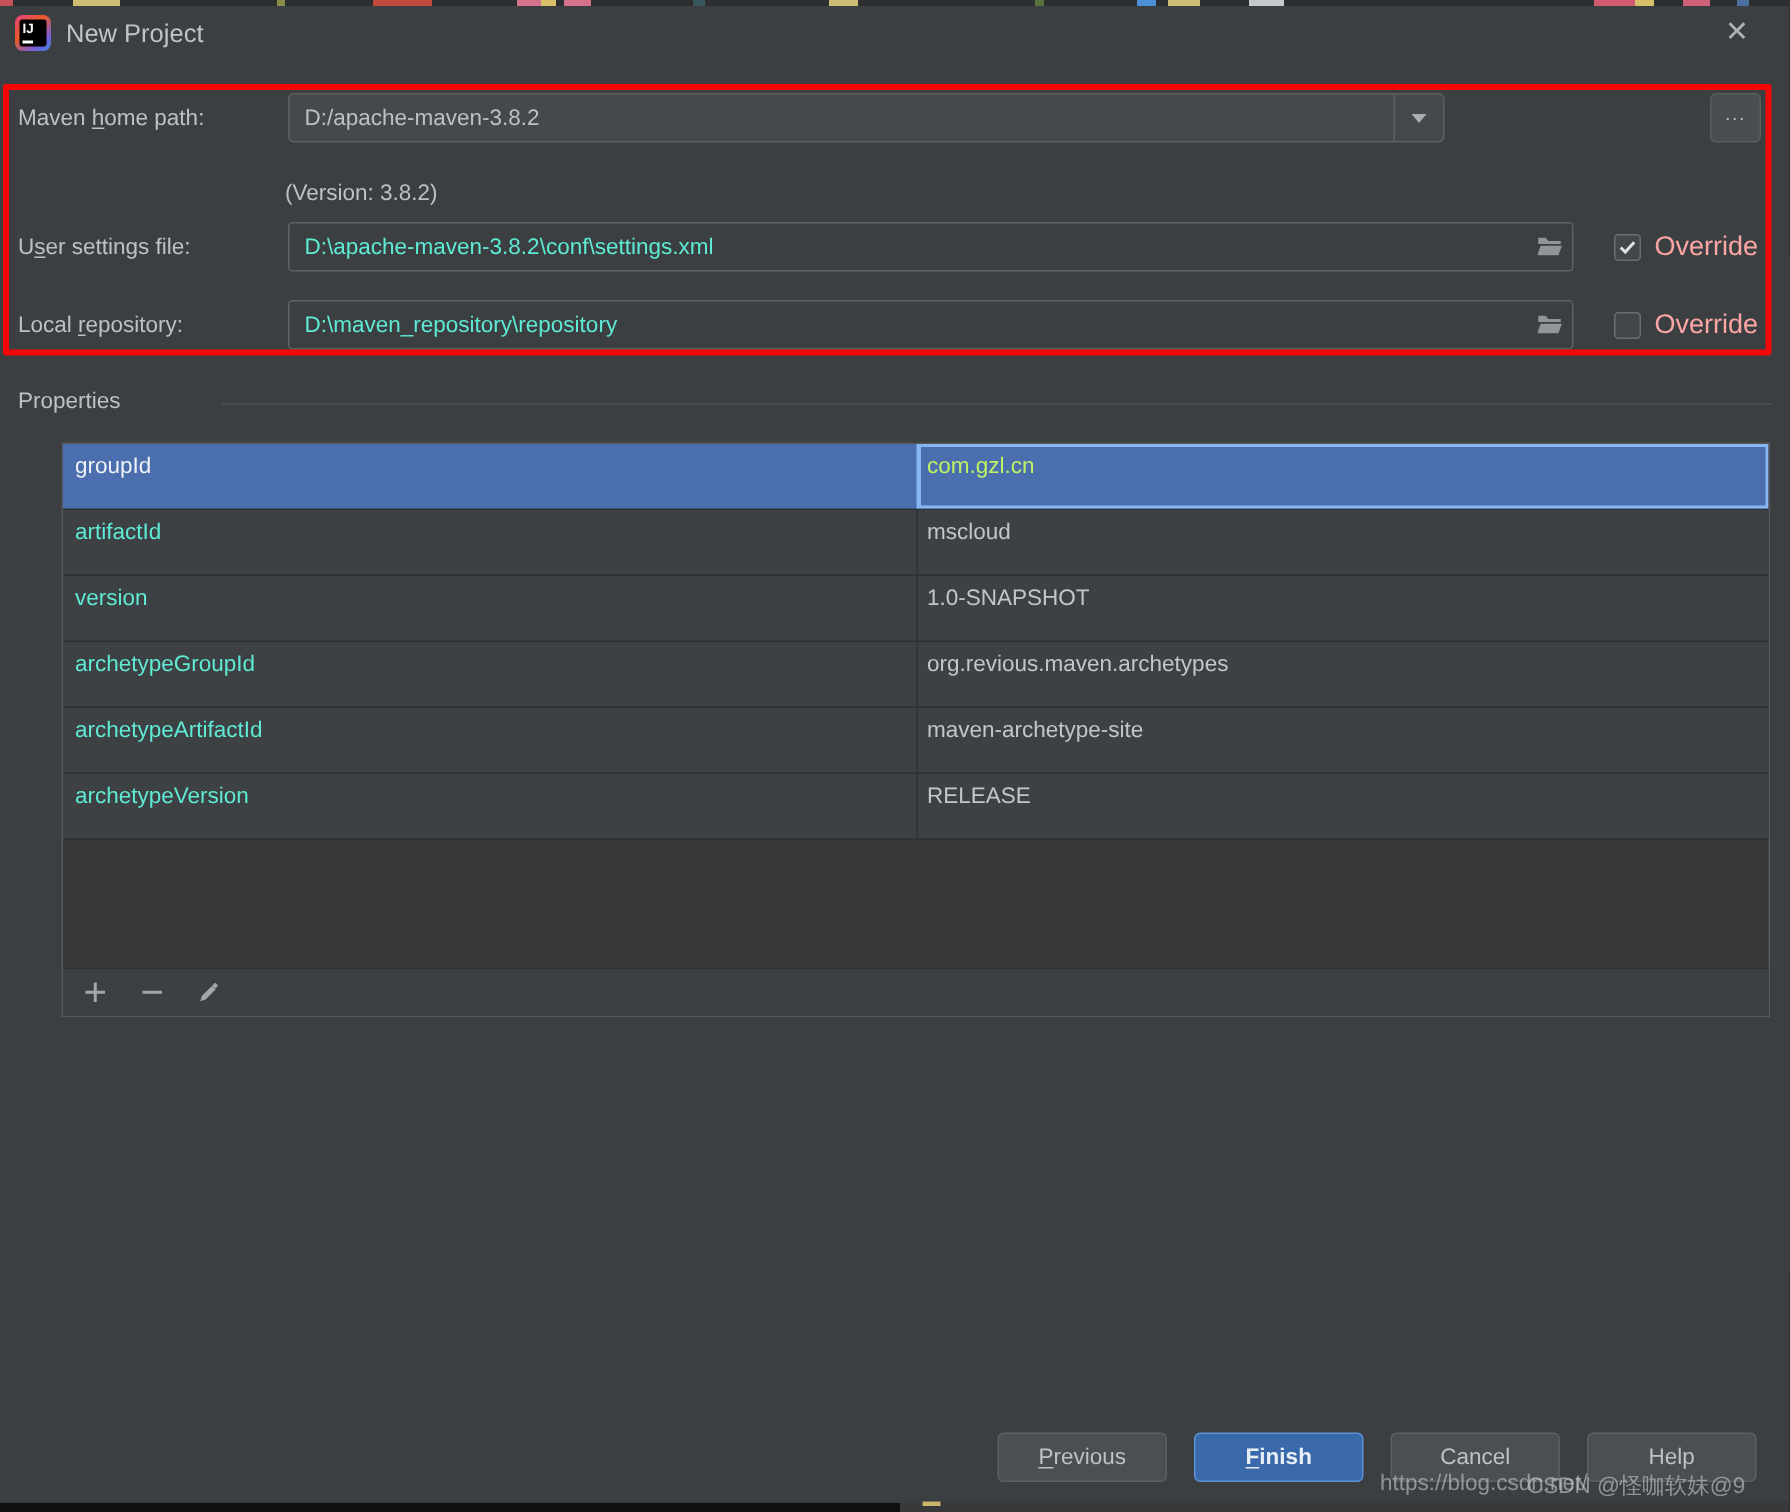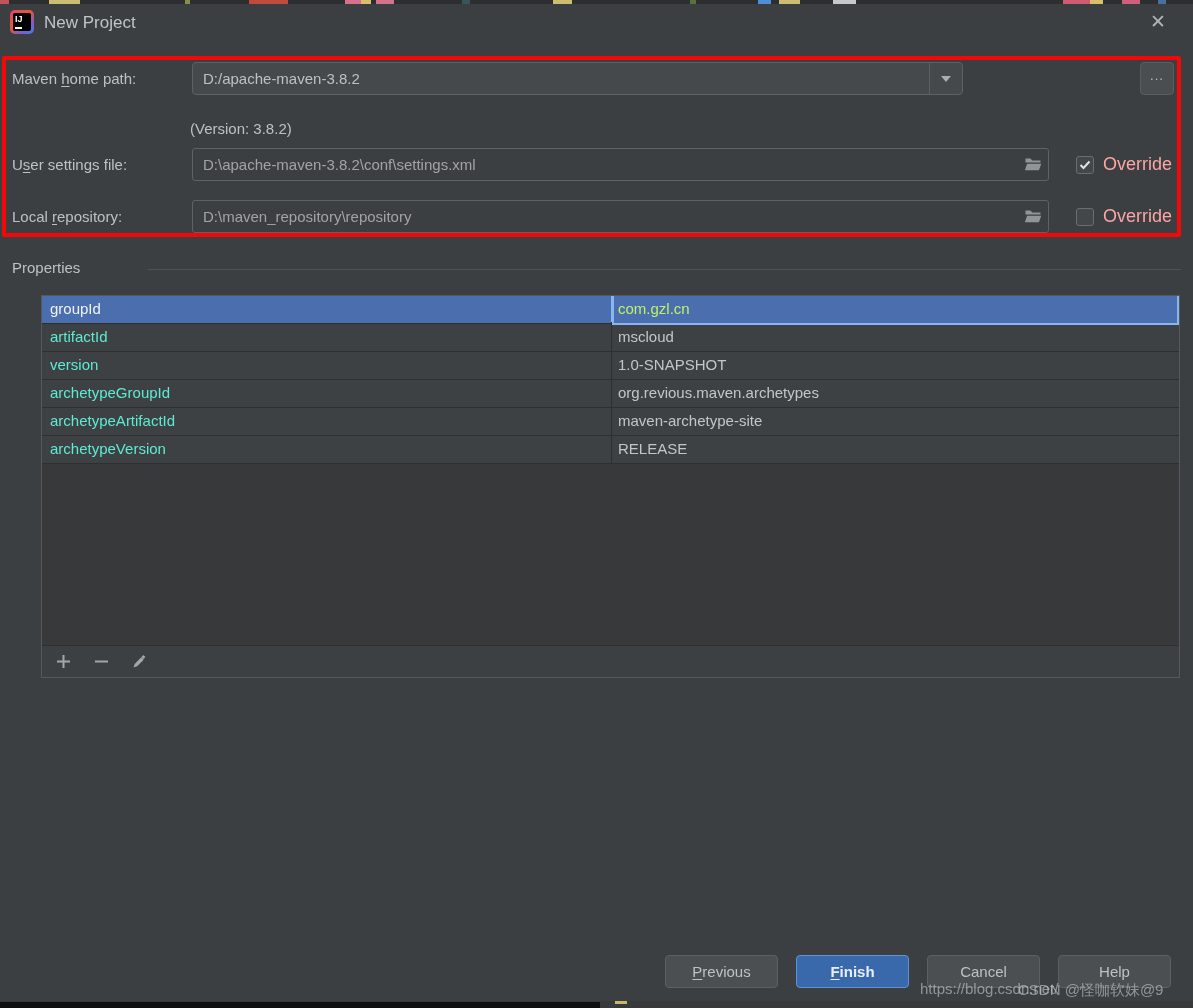--- a/index.html
+++ b/index.html
@@ -63,37 +63,37 @@
     background:#4b4e50; border:1px solid #5a5d5e; border-radius:4px;
     color:#b9bdc0; font-size:13px; letter-spacing:1px;
     display:flex; align-items:center; justify-content:center; padding-bottom:6px;
   }
   .version-note { position:absolute; left:190px; top:120px; font-size:15px; color:#bdc1c5; }
   .text-field {
     position:absolute; left:192px; width:857px; height:33px;
     background:#3c3f41; border:1px solid #5f6264; border-radius:3px;
     display:flex; align-items:center;
   }
-  .text-field .field-value { flex:1; padding-left:10px; font-size:15px; color:#a3a3a3; line-height:31px; white-space:nowrap; overflow:hidden; }
+  .text-field .field-value { flex:1; padding-left:10px; font-size:15px; color:#5eead4; line-height:31px; white-space:nowrap; overflow:hidden; }
   .field-folder { width:30px; display:flex; align-items:center; justify-content:center; }
   .override-group { position:absolute; left:1076px; height:33px; display:flex; align-items:center; gap:9px; }
   .checkbox {
     width:18px; height:18px; border:1.5px solid #6b6e70; border-radius:3px;
     background:#43474a; display:flex; align-items:center; justify-content:center;
   }
   .override-label { font-size:18px; color:#fca5a5; }
   
   .section-label { position:absolute; left:12px; top:259px; font-size:15px; color:#bdc1c5; }
   .section-line { position:absolute; left:148px; top:269px; width:1033px; height:1px; background:#4e5254; }
   .prop-panel {
     position:absolute; left:41px; top:295px; width:1139px; height:383px;
     border:1px solid #55595b; background:#37393b;
   }
   .prop-rows { height:349px; overflow:hidden; }
-  .prop-row { display:flex; height:28px; background:#3e4143; border-bottom:1px solid #2d3032;align-items:center; }
+  .prop-row { display:flex; height:44px; background:#3e4143; border-bottom:1px solid #2d3032; }
   .prop-row .cell-name {
     width:569px; padding-left:8px; font-size:15px; color:#5eead4;
     line-height:30.6px; white-space:nowrap; overflow:hidden;
   }
   .prop-row .cell-value {
     flex:1; padding-left:6px; font-size:15px; color:#c2c6ca;
     line-height:30.6px; border-left:1px solid #2d3032; white-space:nowrap; overflow:hidden;
   }
   .prop-row.selected { background:#4b6eaf; }
   .prop-row.selected .cell-name { color:#eef2f7; }

